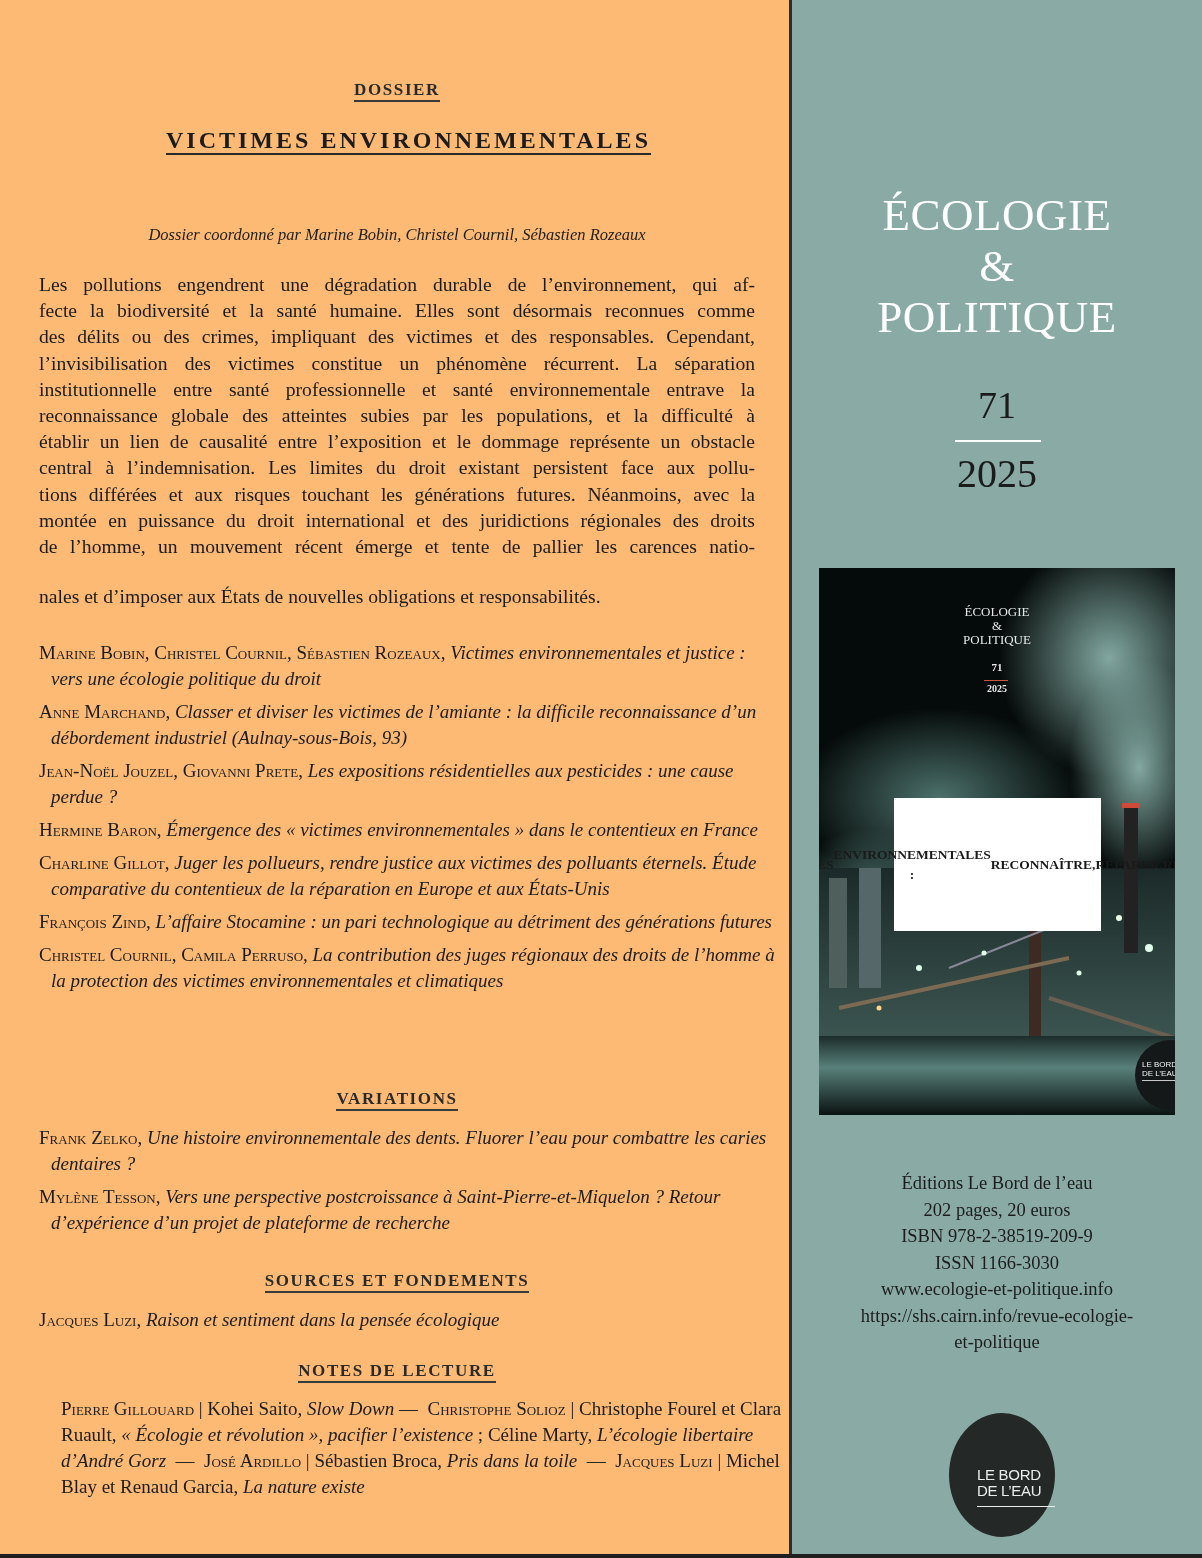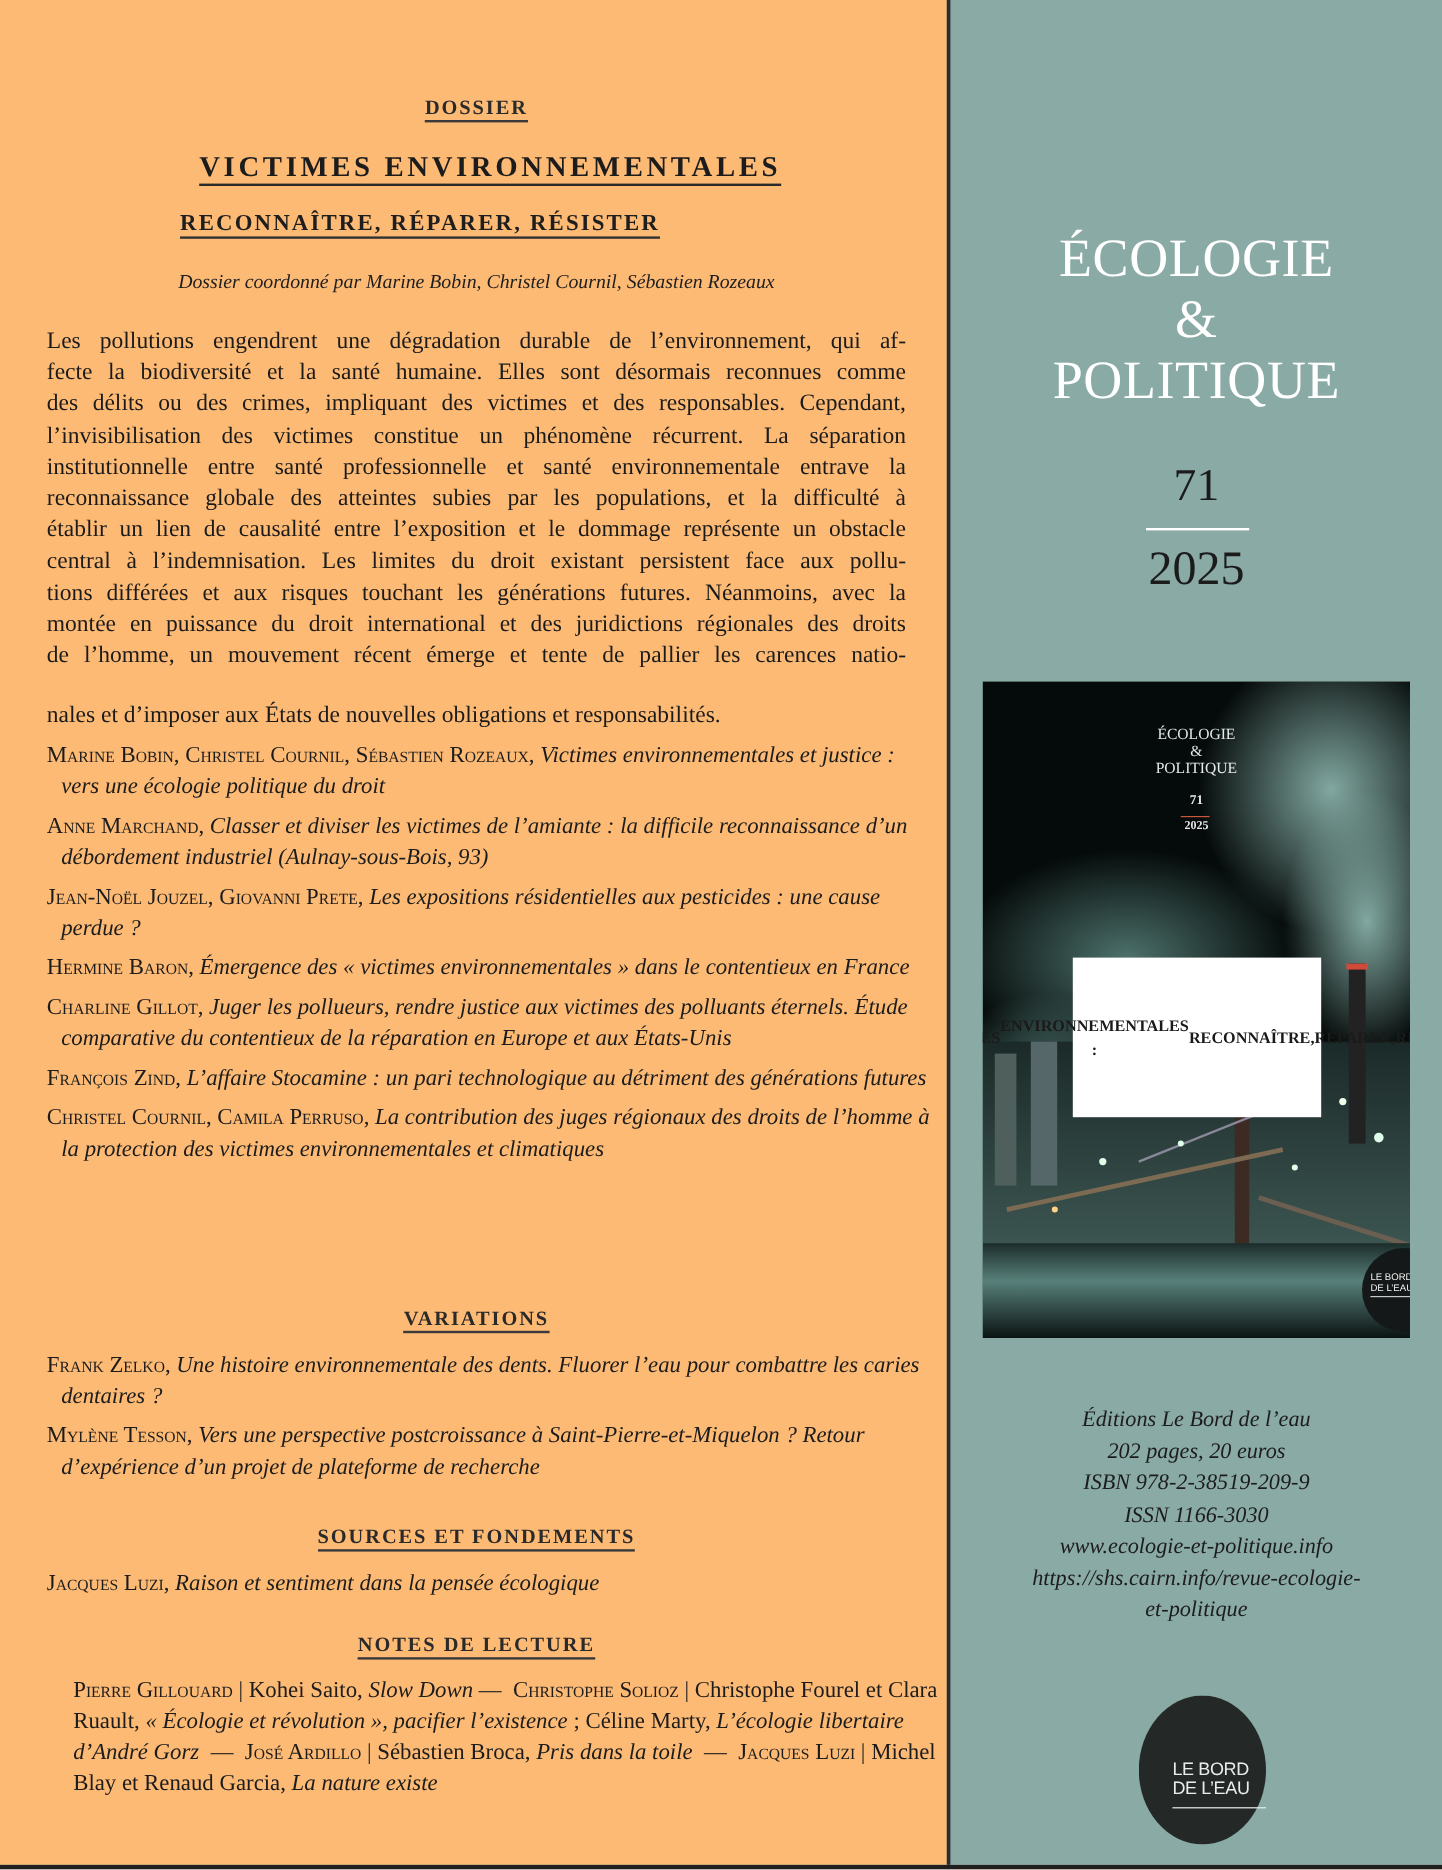--- a/index.html
+++ b/index.html
@@ -71,21 +71,21 @@
   }
   .cover-box div { font-size: 13.5px; font-weight: bold; line-height: 20px; color: #1a1a1a; text-align: center; }
   .cover-logo {
     position: absolute; left: 316px; top: 472px; width: 70px; height: 70px; border-radius: 50%; background: #151818;
   }
   .cover-logo .t { position: absolute; left: 7px; top: 20px; color: #f2f2f2; font-family: "Liberation Sans", sans-serif; font-size: 8px; line-height: 9px; }
   .cover-logo .u { position: absolute; left: 7px; top: 40px; width: 40px; height: 1px; background: #c8c8c8; }
 
   .pub-info {
     position: absolute; left: 0; top: 1170px; width: 410px; text-align: center;
-    font-size: 18.5px; line-height: 26.5px; color: #1c1c1c; font-style: italic;
+    font-size: 18.5px; line-height: 26.5px; color: #1c1c1c;
   }
   .logo-badge {
     position: absolute; left: 157px; top: 1413px; width: 106px; height: 124px; overflow: hidden;
   }
   .logo-badge .circle {
     position: absolute; left: 0; top: 0; width: 106px; height: 124px; border-radius: 50%; background: #242927;
   }
   .logo-badge .txt {
     position: absolute; left: 28px; top: 54px; color: #e9eeec; font-family: "Liberation Sans", sans-serif;
     font-size: 15px; line-height: 15.5px; letter-spacing: -0.3px;
@@ -94,39 +94,38 @@
 </style>
 </head>
 <body>
 
 <div class="topline"></div>
 
 <div class="left">
 
   <div class="sect-label" style="top:80px"><span>DOSSIER</span></div>
   <div class="main-title"><span>VICTIMES ENVIRONNEMENTALES</span></div>
-  <div class="sub-title-wrap" style="width:700px"><span>RECONNAÎTRE, RÉPARER, RÉSISTER</span></div>
   <div class="coord">Dossier coordonné par Marine Bobin, Christel Cournil, Sébastien Rozeaux</div>
 
   <div class="intro" id="intro">
       <span class="ln">Les pollutions engendrent une dégradation durable de l’environnement, qui af-</span>
       <span class="ln">fecte la biodiversité et la santé humaine. Elles sont désormais reconnues comme</span>
       <span class="ln">des délits ou des crimes, impliquant des victimes et des responsables. Cependant,</span>
       <span class="ln">l’invisibilisation des victimes constitue un phénomène récurrent. La séparation</span>
       <span class="ln">institutionnelle entre santé professionnelle et santé environnementale entrave la</span>
       <span class="ln">reconnaissance globale des atteintes subies par les populations, et la difficulté à</span>
       <span class="ln">établir un lien de causalité entre l’exposition et le dommage représente un obstacle</span>
       <span class="ln">central à l’indemnisation. Les limites du droit existant persistent face aux pollu-</span>
       <span class="ln">tions différées et aux risques touchant les générations futures. Néanmoins, avec la</span>
       <span class="ln">montée en puissance du droit international et des juridictions régionales des droits</span>
       <span class="ln">de l’homme, un mouvement récent émerge et tente de pallier les carences natio-</span>
       <span class="ln last">nales et d’imposer aux États de nouvelles obligations et responsabilités.</span>
     </div>
 
-  <div class="entries" id="dossier-articles" style="top:617px">
+  <div class="entries" id="dossier-articles" style="top:640px">
       <div class="entry"><span class="auth">Marine Bobin, Christel Cournil, Sébastien Rozeaux</span><span>, </span><span class="ttl">Victimes environnementales et justice : vers une écologie politique du droit</span></div>
       <div class="entry"><span class="auth">Anne Marchand</span><span>, </span><span class="ttl">Classer et diviser les victimes de l’amiante : la difficile reconnaissance d’un débordement industriel (Aulnay-sous-Bois, 93)</span></div>
       <div class="entry"><span class="auth">Jean-Noël Jouzel, Giovanni Prete</span><span>, </span><span class="ttl">Les expositions résidentielles aux pesticides : une cause perdue ?</span></div>
       <div class="entry"><span class="auth">Hermine Baron</span><span>, </span><span class="ttl">Émergence des « victimes environnementales » dans le contentieux en France</span></div>
       <div class="entry"><span class="auth">Charline Gillot</span><span>, </span><span class="ttl">Juger les pollueurs, rendre justice aux victimes des polluants éternels. Étude comparative du contentieux de la réparation en Europe et aux États-Unis</span></div>
       <div class="entry"><span class="auth">François Zind</span><span>, </span><span class="ttl">L’affaire Stocamine : un pari technologique au détriment des générations futures</span></div>
       <div class="entry"><span class="auth">Christel Cournil, Camila Perruso</span><span>, </span><span class="ttl">La contribution des juges régionaux des droits de l’homme à la protection des victimes environnementales et climatiques</span></div>
     </div>
 
   <div class="sect-label" style="top:1089px"><span>VARIATIONS</span></div>

